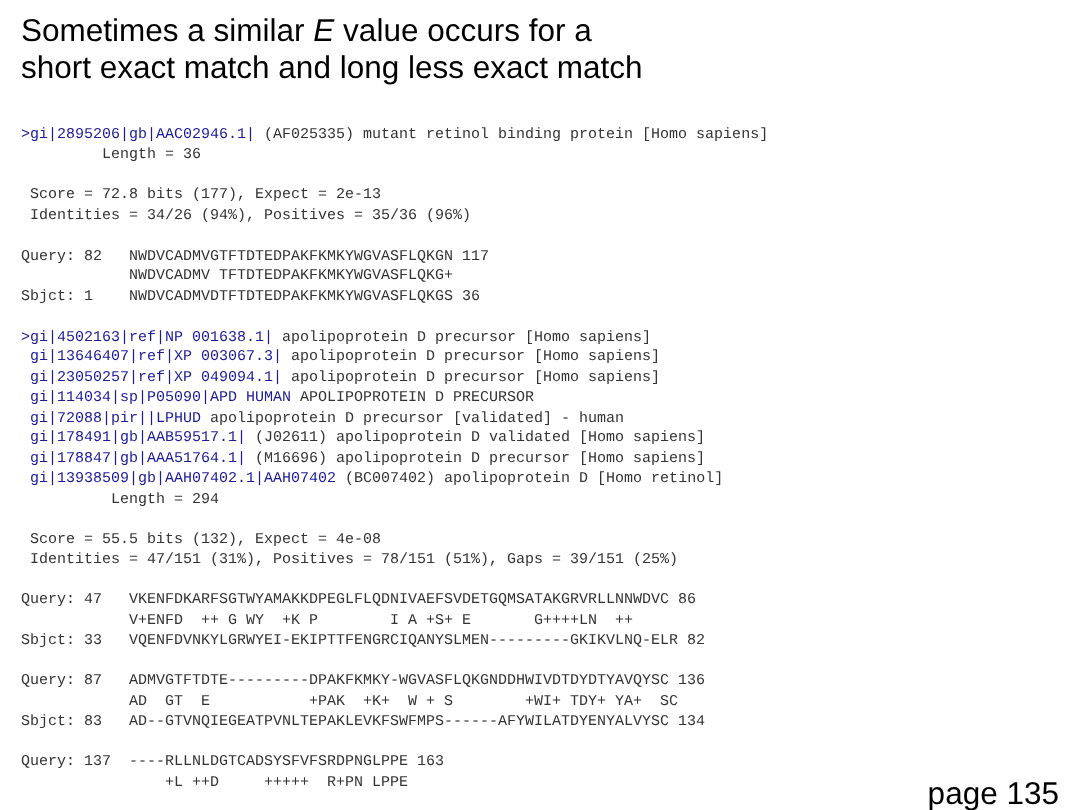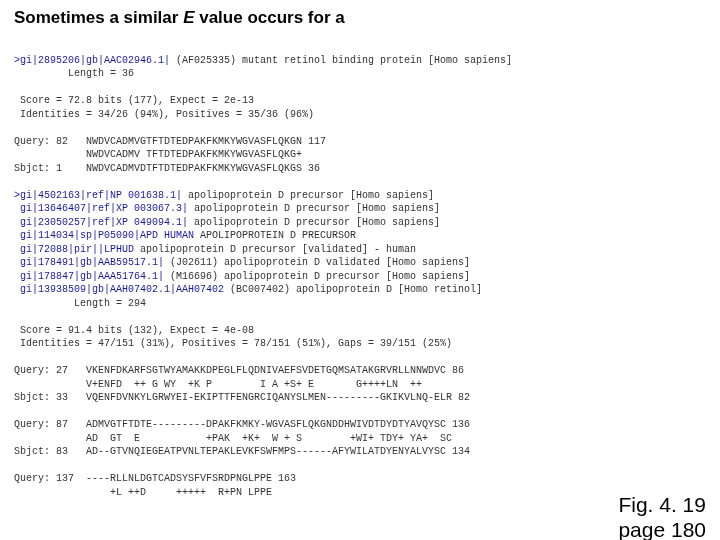--- a/index.html
+++ b/index.html
@@ -1,28 +1,29 @@
 <!DOCTYPE html>
 <html><head>
 <meta charset="utf-8">
 <style>
   body{margin:0;padding:0;background:#fff;font-family:Arial,Helvetica,sans-serif;color:#000;width:720px;height:540px;overflow:hidden}
   .slide{padding:8px 14px 0 14px;position:relative;height:100%}
-  .title{font-size:17px;line-height:1.2;font-weight:700}
+  .title{font-size:21px;line-height:1.2;font-weight:400}
   .title em{font-style:italic}
   .mono{font-family:"Courier New",monospace;font-size:10px;line-height:1.35;white-space:pre;color:#333;margin-top:12px}
   .mono a{color:#1a1a9a;}
   .caption{position:absolute;right:14px;bottom:6px;font-size:21px;line-height:1.2;text-align:left}
 </style>
 </head>
 <body>
 <div class="slide">
 
 <div class="title">
   <span>Sometimes a similar <em>E</em> value occurs for a</span><br>
+  <span>short exact match and long less exact match</span>
 </div>
 
 <div class="mono">
 <a>&gt;gi|2895206|gb|AAC02946.1|</a><span> (AF025335) mutant retinol binding protein [Homo sapiens]</span>
 <span>         Length = 36</span>
 
 <span> Score = 72.8 bits (177), Expect = 2e-13</span>
 <span> Identities = 34/26 (94%), Positives = 35/36 (96%)</span>
 
 <span>Query: 82   NWDVCADMVGTFTDTEDPAKFKMKYWGVASFLQKGN 117</span>
@@ -32,34 +33,34 @@
 <a>&gt;gi|4502163|ref|NP 001638.1|</a><span> apolipoprotein D precursor [Homo sapiens]</span>
 <a> gi|13646407|ref|XP 003067.3|</a><span> apolipoprotein D precursor [Homo sapiens]</span>
 <a> gi|23050257|ref|XP 049094.1|</a><span> apolipoprotein D precursor [Homo sapiens]</span>
 <a> gi|114034|sp|P05090|APD HUMAN</a><span> APOLIPOPROTEIN D PRECURSOR</span>
 <a> gi|72088|pir||LPHUD</a><span> apolipoprotein D precursor [validated] - human</span>
 <a> gi|178491|gb|AAB59517.1|</a><span> (J02611) apolipoprotein D validated [Homo sapiens]</span>
 <a> gi|178847|gb|AAA51764.1|</a><span> (M16696) apolipoprotein D precursor [Homo sapiens]</span>
 <a> gi|13938509|gb|AAH07402.1|AAH07402</a><span> (BC007402) apolipoprotein D [Homo retinol]</span>
 <span>          Length = 294</span>
 
-<span> Score = 91.4 bits (132), Expect = 4e-08</span>
+<span> Score = 55.5 bits (132), Expect = 4e-08</span>
 <span> Identities = 47/151 (31%), Positives = 78/151 (51%), Gaps = 39/151 (25%)</span>
 
-<span>Query: 27   VKENFDKARFSGTWYAMAKKDPEGLFLQDNIVAEFSVDETGQMSATAKGRVRLLNNWDVC 86</span>
+<span>Query: 47   VKENFDKARFSGTWYAMAKKDPEGLFLQDNIVAEFSVDETGQMSATAKGRVRLLNNWDVC 86</span>
 <span>            V+ENFD  ++ G WY  +K P        I A +S+ E       G++++LN  ++</span>
 <span>Sbjct: 33   VQENFDVNKYLGRWYEI-EKIPTTFENGRCIQANYSLMEN---------GKIKVLNQ-ELR 82</span>
 
 <span>Query: 87   ADMVGTFTDTE---------DPAKFKMKY-WGVASFLQKGNDDHWIVDTDYDTYAVQYSC 136</span>
 <span>            AD  GT  E           +PAK  +K+  W + S        +WI+ TDY+ YA+  SC</span>
 <span>Sbjct: 83   AD--GTVNQIEGEATPVNLTEPAKLEVKFSWFMPS------AFYWILATDYENYALVYSC 134</span>
 
 <span>Query: 137  ----RLLNLDGTCADSYSFVFSRDPNGLPPE 163</span>
 <span>                +L ++D     +++++  R+PN LPPE</span>
 
 </div>
 
 <div class="caption">
-  <span>Fig. 4. 19</span><br>
-  <span>page 180</span>
+  <br>
+  <span>page 135</span>
 </div>
 
 </div>
 
 </body></html>

